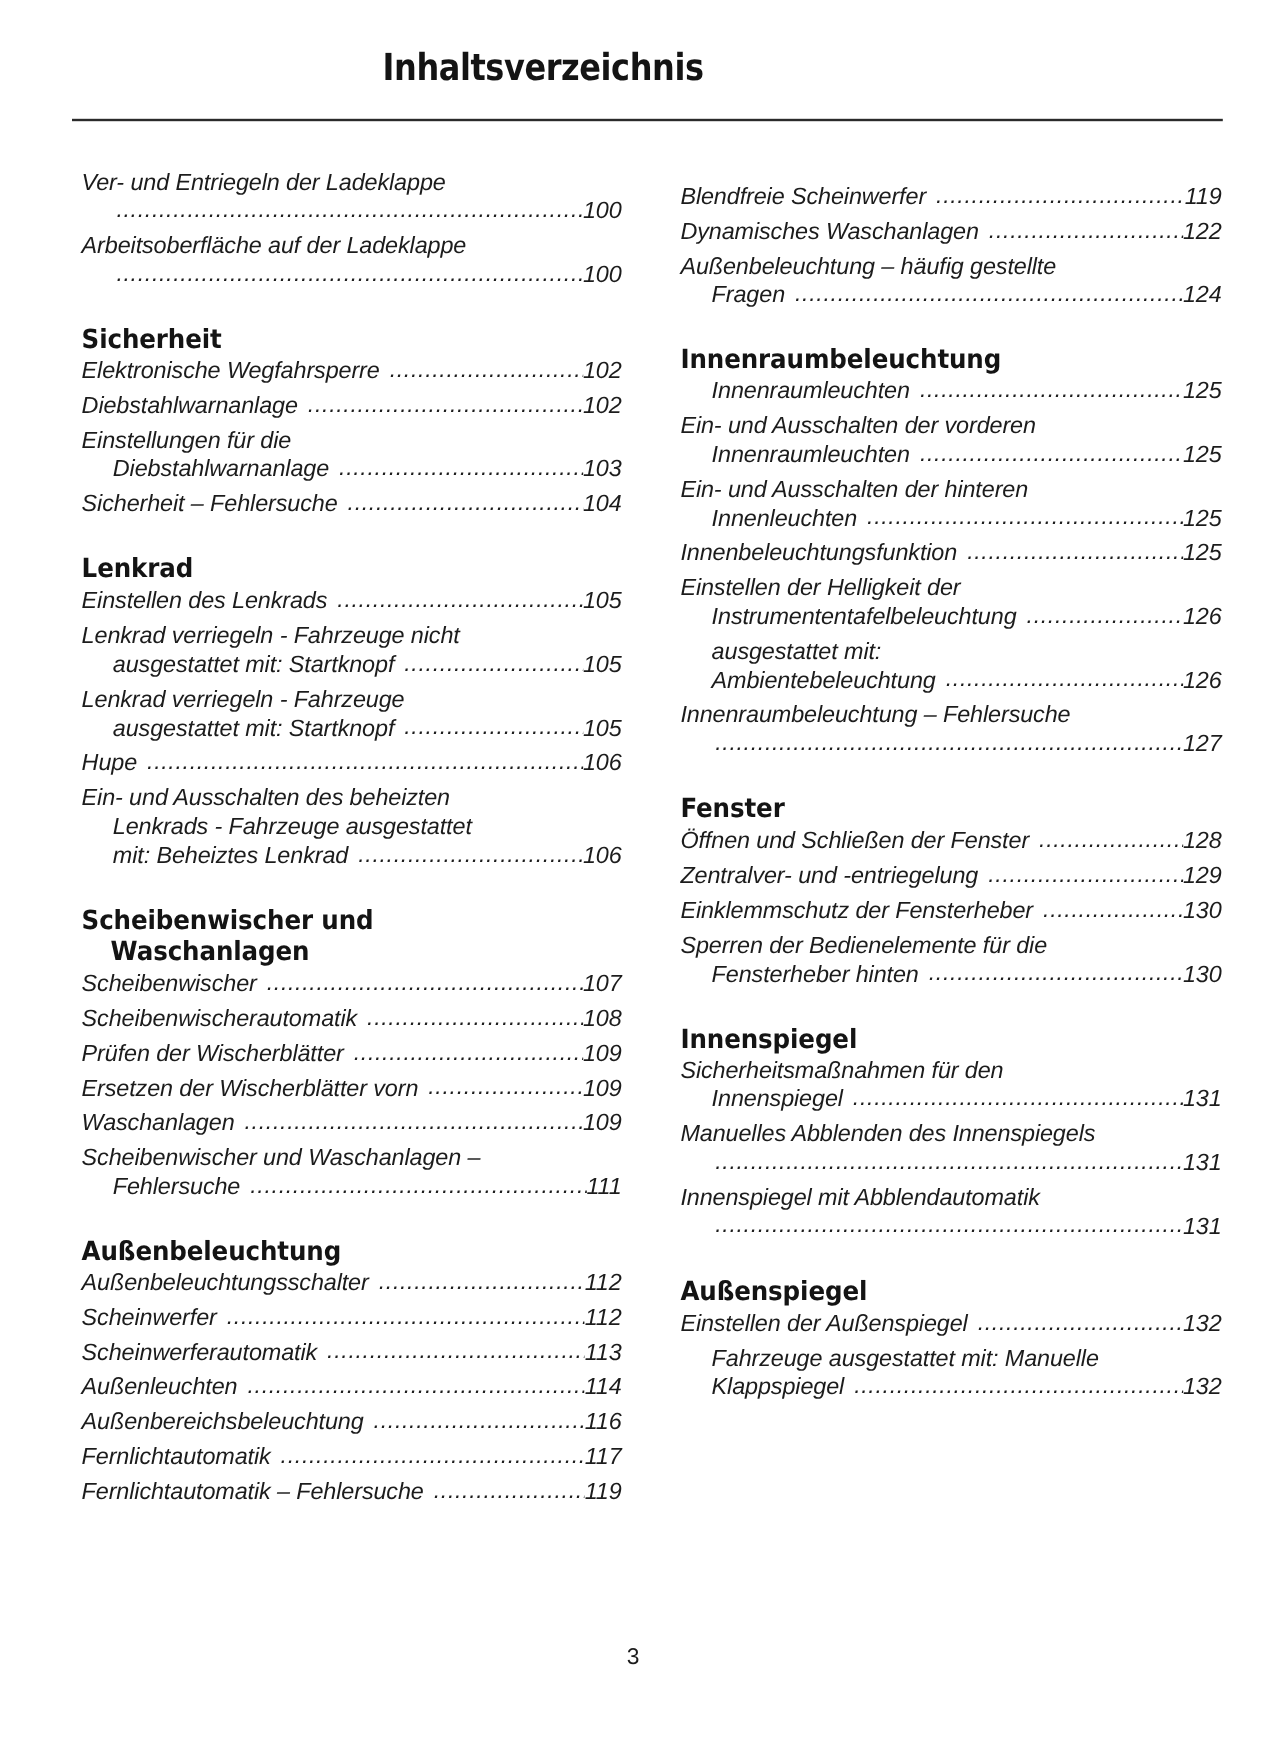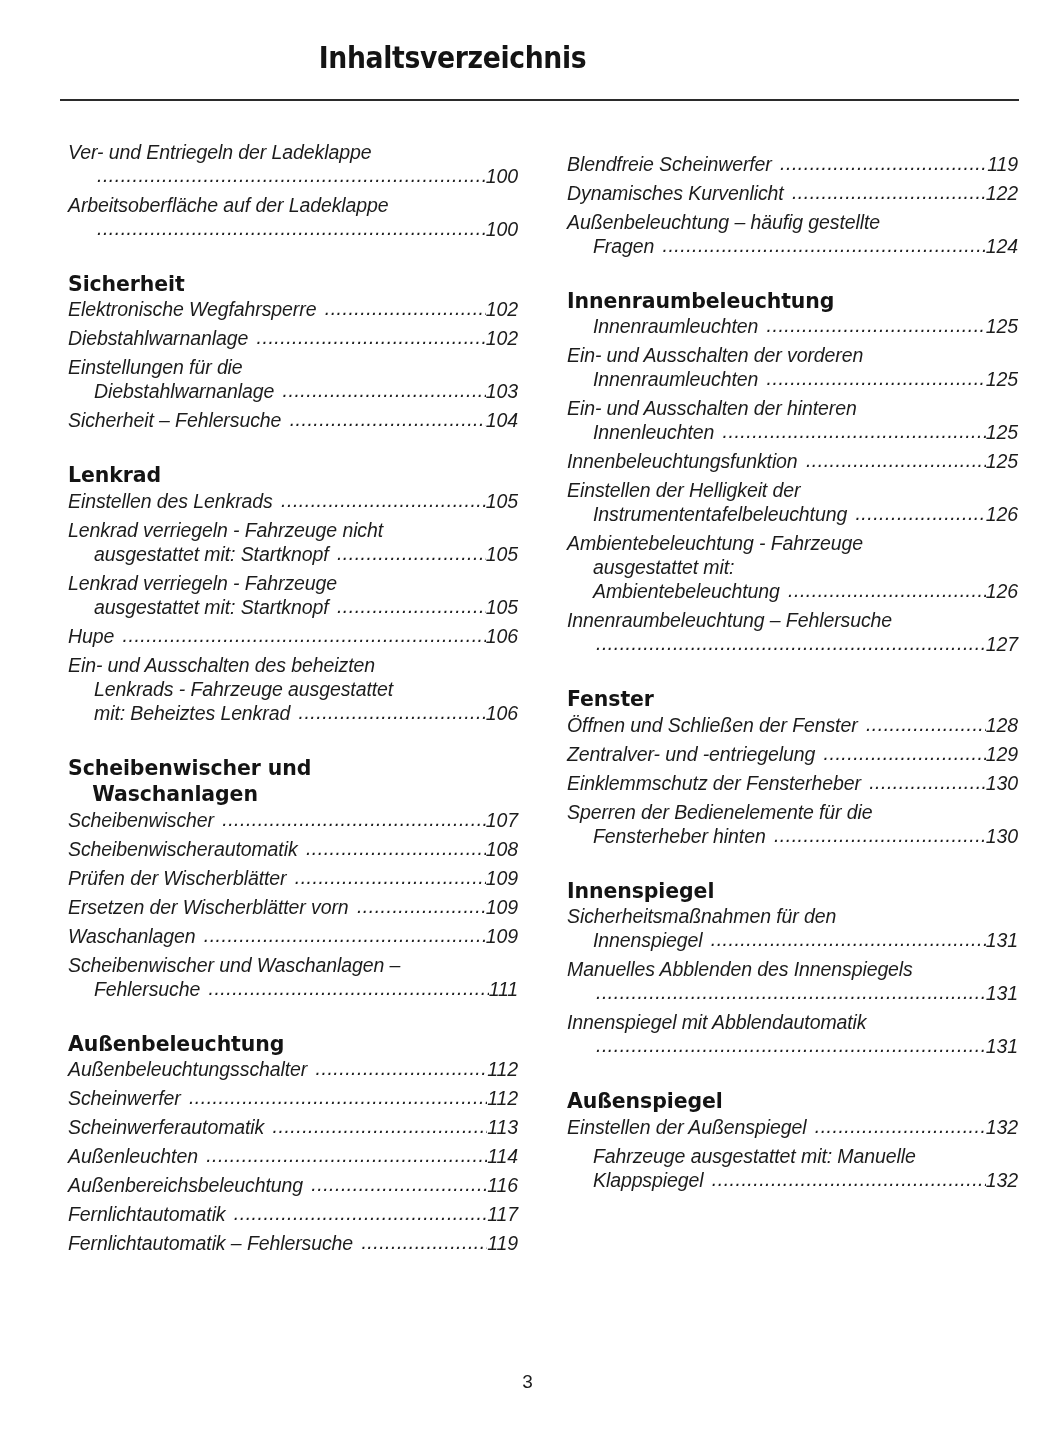--- a/index.html
+++ b/index.html
@@ -358,21 +358,21 @@
         <div class="section-block first-in-col" style="margin-top: 12px;">
           <div class="entry">
             <div class="leaderline">
               <span class="txt">Blendfreie Scheinwerfer </span>
               <span class="dots">........................................................................................................................................................................................................</span>
               <span class="pg">119</span>
             </div>
           </div>
           <div class="entry">
             <div class="leaderline">
-              <span class="txt">Dynamisches Kurvenlicht </span>
+              <span class="txt">Dynamisches Waschanlagen </span>
               <span class="dots">........................................................................................................................................................................................................</span>
               <span class="pg">122</span>
             </div>
           </div>
           <div class="entry">
             <span class="ln">Außenbeleuchtung – häufig gestellte</span>
             <div class="leaderline cont">
               <span class="txt">Fragen </span>
               <span class="dots">........................................................................................................................................................................................................</span>
               <span class="pg">124</span>
@@ -413,21 +413,20 @@
           </div>
           <div class="entry">
             <span class="ln">Einstellen der Helligkeit der</span>
             <div class="leaderline cont">
               <span class="txt">Instrumententafelbeleuchtung </span>
               <span class="dots">........................................................................................................................................................................................................</span>
               <span class="pg">126</span>
             </div>
           </div>
           <div class="entry">
-            <span class="ln">Ambientebeleuchtung - Fahrzeuge</span>
             <span class="ln cont">ausgestattet mit:</span>
             <div class="leaderline cont">
               <span class="txt">Ambientebeleuchtung </span>
               <span class="dots">........................................................................................................................................................................................................</span>
               <span class="pg">126</span>
             </div>
           </div>
           <div class="entry">
             <span class="ln">Innenraumbeleuchtung – Fehlersuche</span>
             <div class="leaderline cont">

